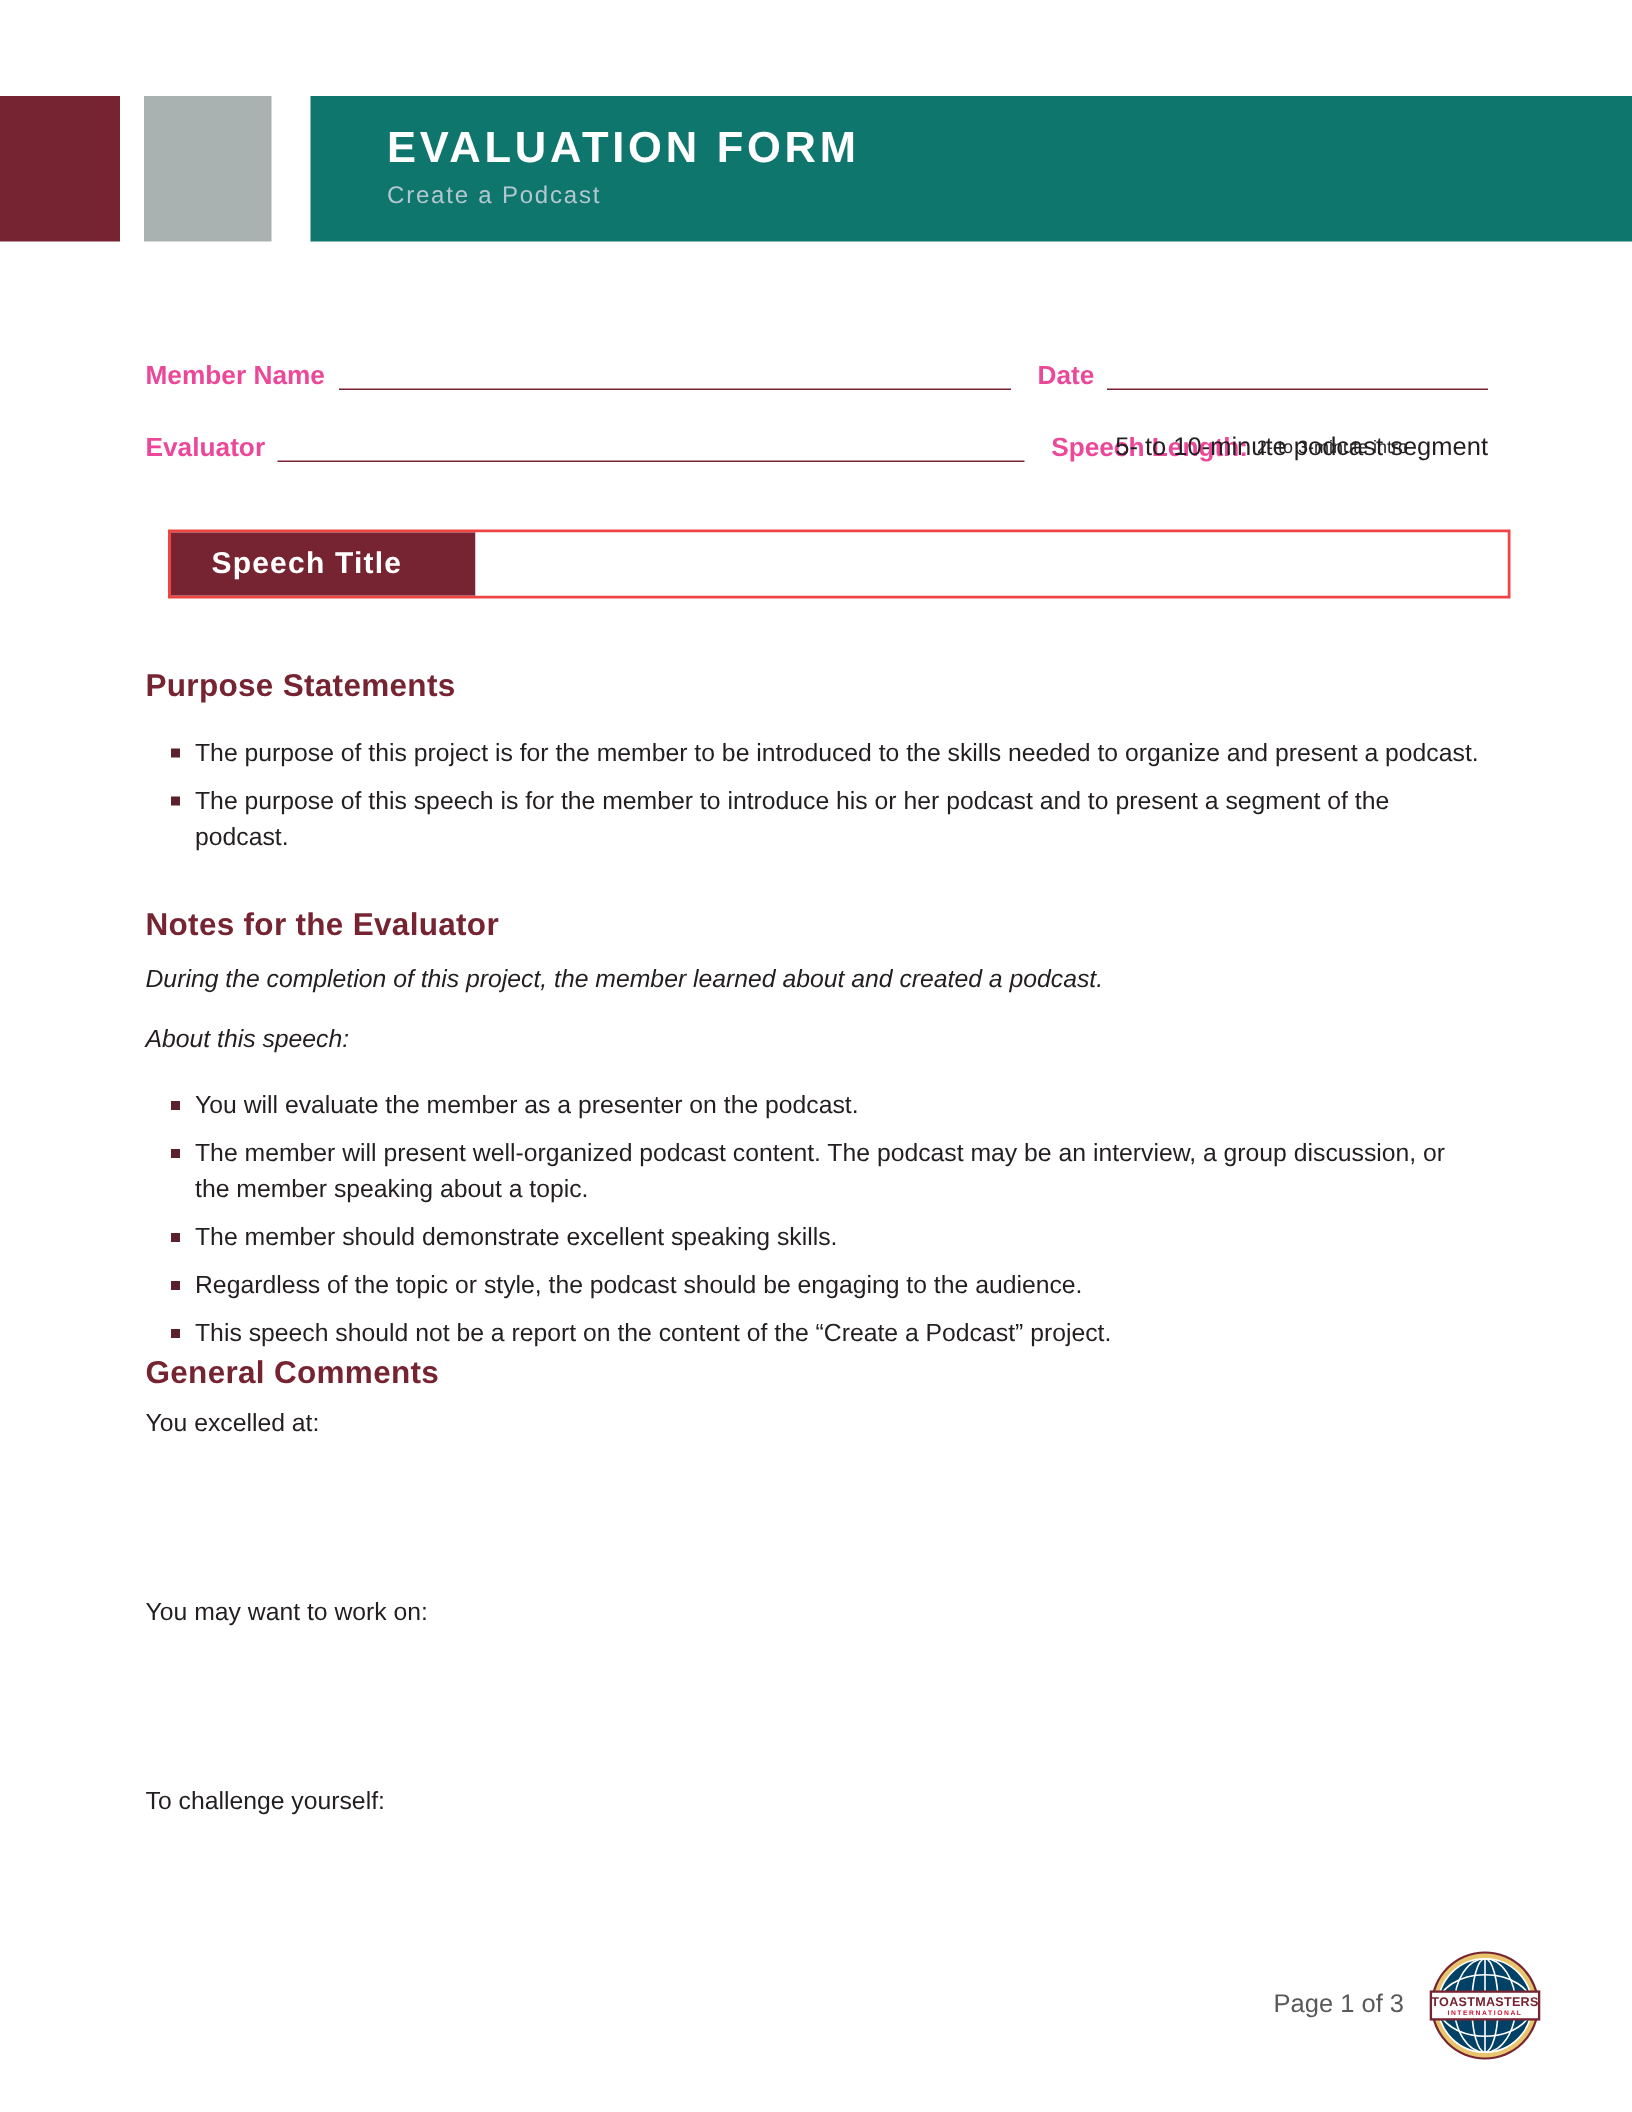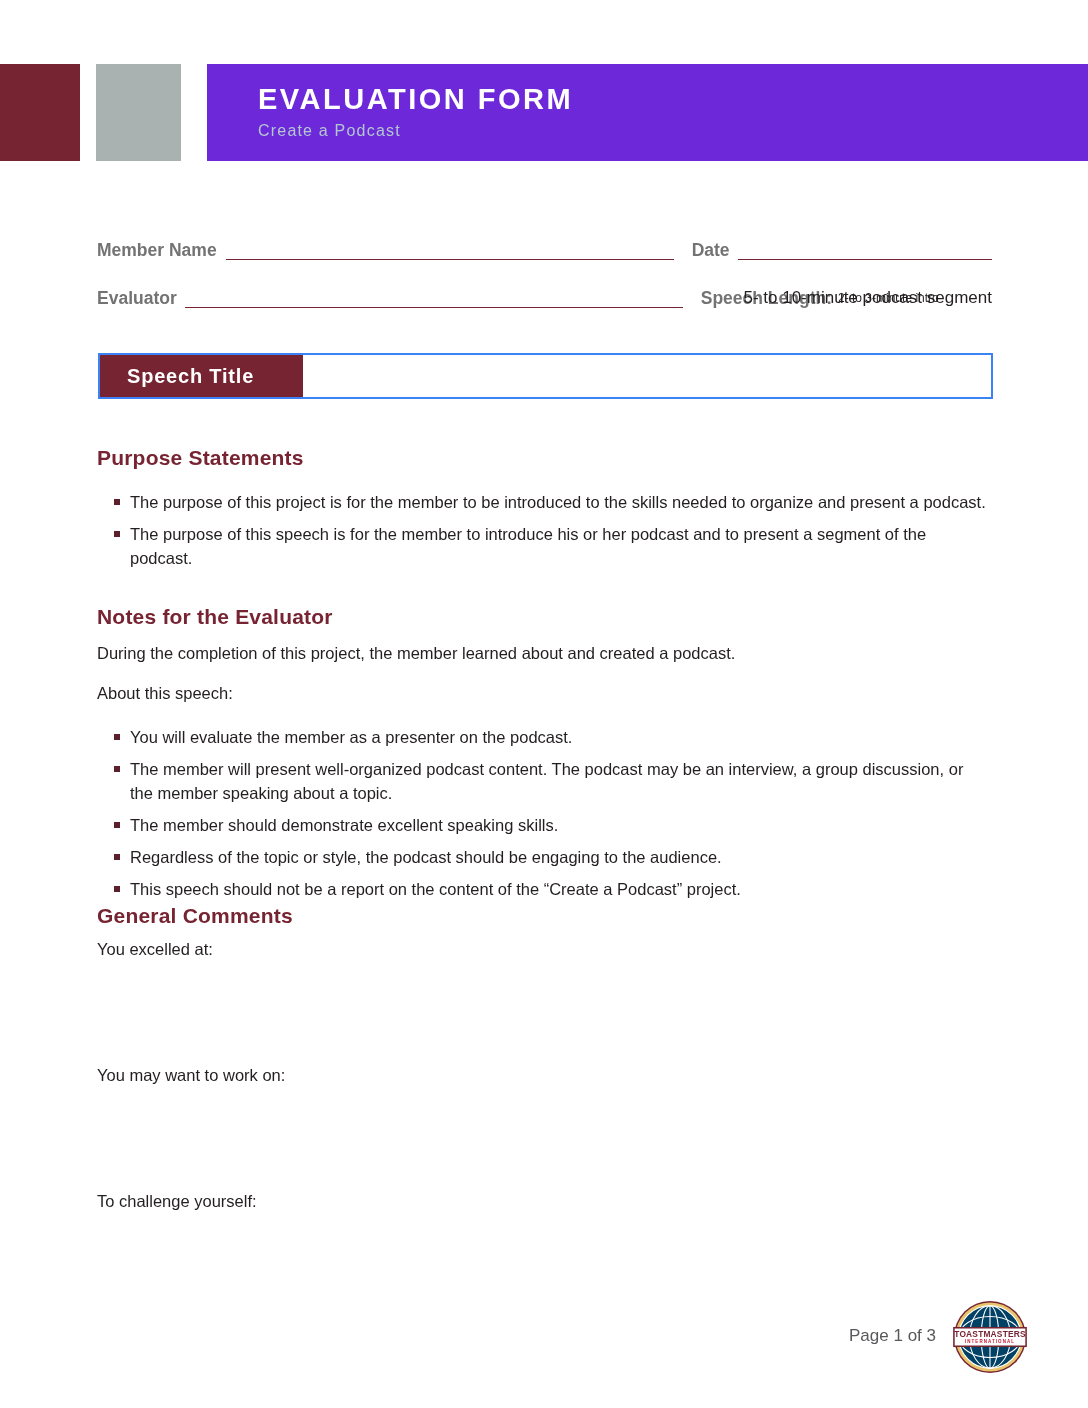--- a/index.html
+++ b/index.html
@@ -7,54 +7,54 @@
   body { font-family:"Liberation Sans","DejaVu Sans",sans-serif; color:#231f20; }
   .page {
     position:relative; width:1088px; height:1408px; margin:0 auto;
     background:#ffffff; overflow:hidden;
   }
 
   
   .header-band { position:absolute; top:64px; left:0; width:100%; height:97px; }
   .block-maroon { position:absolute; left:0; top:0; width:80px; height:97px; background:#772432; }
   .block-gray   { position:absolute; left:96px; top:0; width:85px; height:97px; background:#a9b2b1; }
-  .banner-navy  { position:absolute; left:207px; top:0; right:0; height:97px; background:#6d28d9;
+  .banner-navy  { position:absolute; left:207px; top:0; right:0; height:97px; background:#0f766e;
                   padding:18px 0 0 51px; }
   .banner-title { color:#ffffff; font-size:29px; font-weight:bold; letter-spacing:2.5px; line-height:34px; }
   .banner-sub   { color:#b3c7d2; font-size:16px; letter-spacing:1.2px; line-height:26px; margin-top:2px; }
 
   
   .form-area { position:absolute; left:97px; right:96px; top:238px; }
   .form-row { display:flex; align-items:flex-end; }
   .row1 { height:22px; }
   .row2 { margin-top:26px; height:22px; }
-  .f-label { color:#737373; font-weight:bold; font-size:17.5px; white-space:nowrap; line-height:20px; }
+  .f-label { color:#ec4899; font-weight:bold; font-size:17.5px; white-space:nowrap; line-height:20px; }
   .write-line { border-bottom:1.3px solid #772432; height:20px; }
   .line-member { width:448px; margin-left:9px; }
   .line-date   { flex:1; margin-left:8px; }
   .line-eval   { width:498px; margin-left:8px; }
   .gap-mid { width:18px; }
   .sl-value { font-size:12px; color:#231f20; margin-left:6px; white-space:nowrap; line-height:20px; }
   .sl-line2 { position:absolute; right:0; top:50px; font-size:17px; color:#231f20; }
 
   
-  .title-bar { position:absolute; left:98px; top:353px; width:895px; height:46px;
-               border:2px solid #3b82f6; display:flex; background:#ffffff; }
+  .title-bar { position:absolute; left:112px; top:353px; width:895px; height:46px;
+               border:2px solid #ef4444; display:flex; background:#ffffff; }
   .title-bar-label { width:203px; background:#772432; color:#ffffff; font-weight:bold;
                      font-size:20px; letter-spacing:0.8px; display:flex; align-items:center;
                      padding-left:27px; }
   .title-bar-input { flex:1; background:#ffffff; }
 
   
   .section { position:absolute; left:97px; right:98px; }
   .sec-purpose { top:446px; }
   .sec-notes { top:605px; }
   .sec-comments { top:904px; }
   h2.sec-heading { color:#772432; font-size:21px; font-weight:bold; line-height:24px; letter-spacing:0.2px; }
-  .body-text { font-size:16.5px; line-height:24px; color:#231f20; }
+  .body-text { font-size:16.5px; line-height:24px; color:#231f20;font-style:italic; }
   .para { margin-top:12px; }
   .para2 { margin-top:16px; }
 
   ul.bullets { list-style:none; margin-top:20px; }
   ul.bullets li { position:relative; padding-left:33px; margin-bottom:8px;
                   font-size:16.5px; line-height:24px; color:#231f20; }
   .bullet-sq { position:absolute; left:17px; top:9px; width:6px; height:6px; background:#5c202c; }
 
   .prompt-block { margin-top:9px; }
   .prompt-label { font-size:16.5px; line-height:24px; color:#231f20; }

